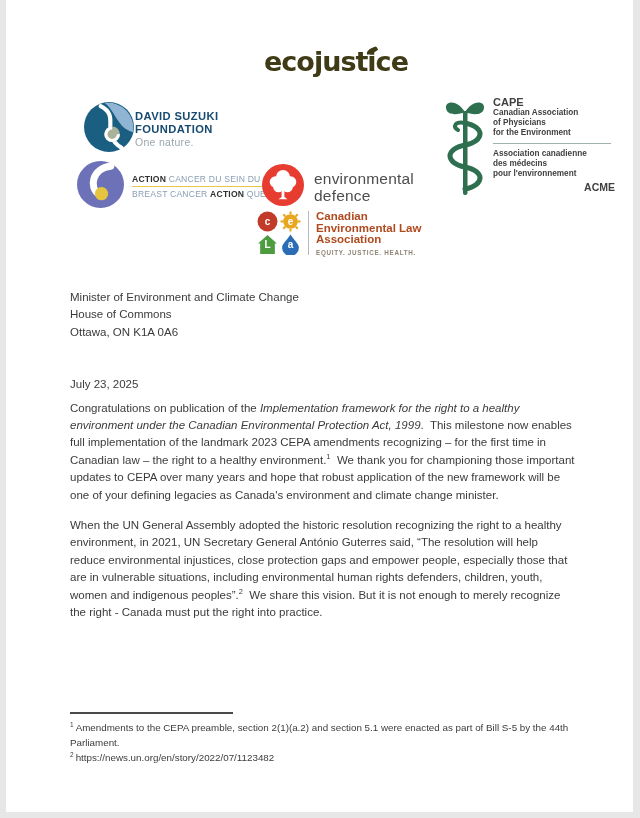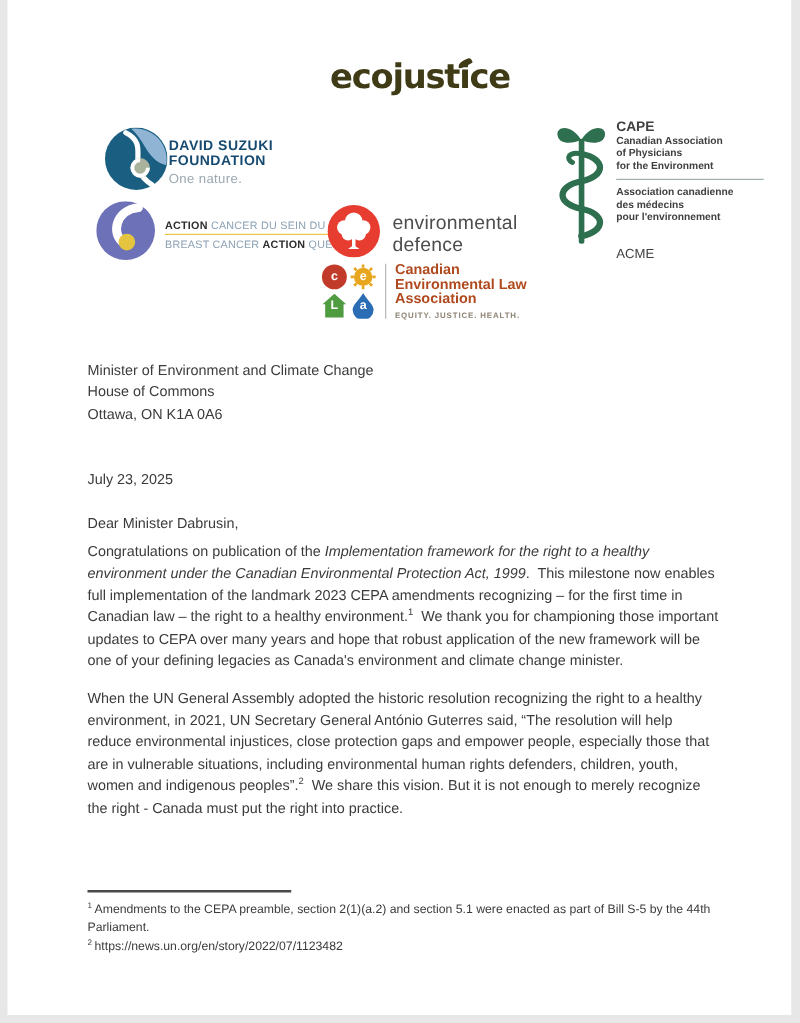--- a/index.html
+++ b/index.html
@@ -22,21 +22,21 @@
   .dsf{left:84px;top:102px;}
   .dsf-text{margin-left:1px;}
   .dsf-title{font-size:11.2px;font-weight:bold;letter-spacing:.4px;line-height:12.5px;color:#174a70;}
   .dsf-tag{font-size:10.5px;color:#9aa7b0;letter-spacing:.3px;margin-top:1px;}
 
   .cape{left:443px;top:96px;align-items:flex-start;}
   .cape-text{margin-left:6px;color:#404040;width:122px;}
   .cape-acronym{font-size:11px;font-weight:bold;}
   .cape-line{font-size:8.2px;font-weight:bold;line-height:10px;}
   .cape-divider{border-top:1px solid #9fb3a8;margin:5px 0 5px 0;width:118px;}
-  .cape-acme{font-size:10.5px;font-weight:normal;margin-top:18px;}
+  .cape-acme{font-size:10.5px;font-weight:bold;margin-top:2px;text-align:right;}
 
   .bcaq{left:77px;top:161px;}
   .bcaq-text{margin-left:8px;font-size:8.6px;letter-spacing:.2px;white-space:nowrap;}
   .bcaq-bold{font-weight:bold;color:#2f2f2f;}
   .bcaq-light{color:#8ba0b3;}
   .bcaq-underline{border-top:1px solid #e8c84a;margin:2px 0 2px 0;}
 
   .ed{left:262px;top:164px;}
   .ed-text{margin-left:10px;font-size:15.5px;line-height:17.5px;color:#4d4d4d;letter-spacing:.2px;}
 
@@ -208,21 +208,20 @@
     </span>
   </div>
 
   <div class="letter">
     <div class="address">
         <div class="addr-line">Minister of Environment and Climate Change</div>
         <div class="addr-line">House of Commons</div>
         <div class="addr-line">Ottawa, ON K1A 0A6</div>
       </div>
     <div class="date">July 23, 2025</div>
-    <div class="salutation">Dear Minister Dabrusin,</div>
     <p class="para"><span>Congratulations on publication of the </span><span class="it">Implementation framework for the right to a healthy environment under the Canadian Environmental Protection Act, 1999</span><span>.  This milestone now enables full implementation of the landmark 2023 CEPA amendments recognizing – for the first time in Canadian law – the right to a healthy environment.</span><sup>1</sup><span>  We thank you for championing those important updates to CEPA over many years and hope that robust application of the new framework will be one of your defining legacies as Canada's environment and climate change minister.</span></p>
     <p class="para second"><span>When the UN General Assembly adopted the historic resolution recognizing the right to a healthy environment, in 2021, UN Secretary General António Guterres said, “The resolution will help reduce environmental injustices, close protection gaps and empower people, especially those that are in vulnerable situations, including environmental human rights defenders, children, youth, women and indigenous peoples”.</span><sup>2</sup><span>  We share this vision. But it is not enough to merely recognize the right - Canada must put the right into practice.</span></p>
   </div>
 
   <div class="footnote-area">
     <div class="fn-rule"></div>
     <div>
         <div class="footnote">
         <sup>1</sup><span>Amendments to the CEPA preamble, section 2(1)(a.2) and section 5.1 were enacted as part of Bill S-5 by the 44th Parliament.</span>
       </div>

